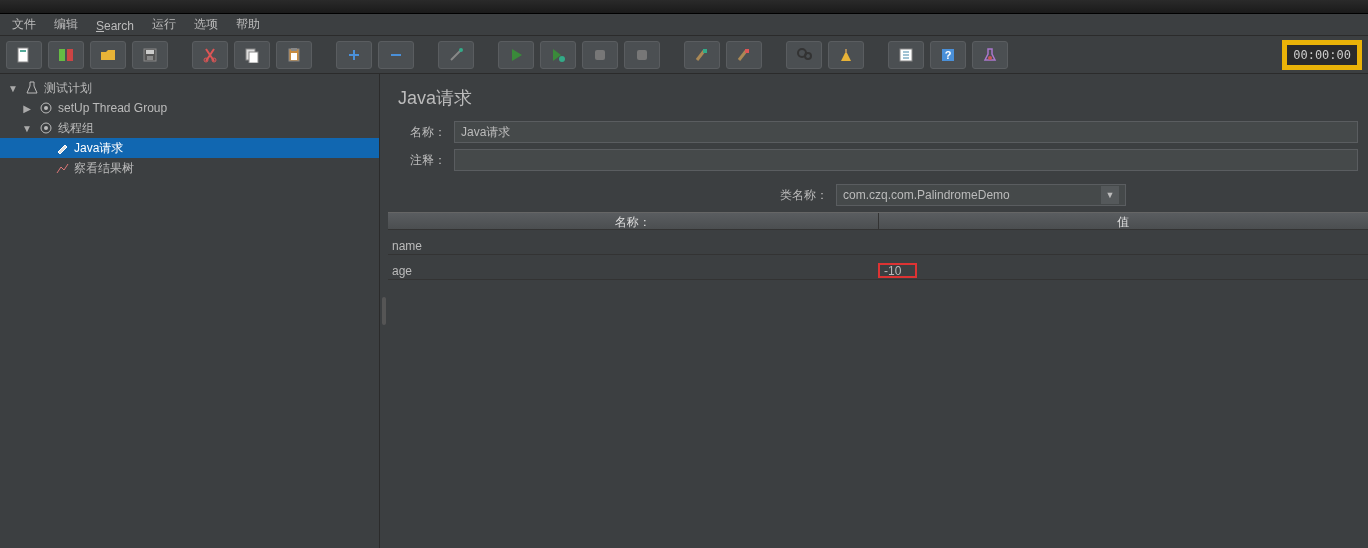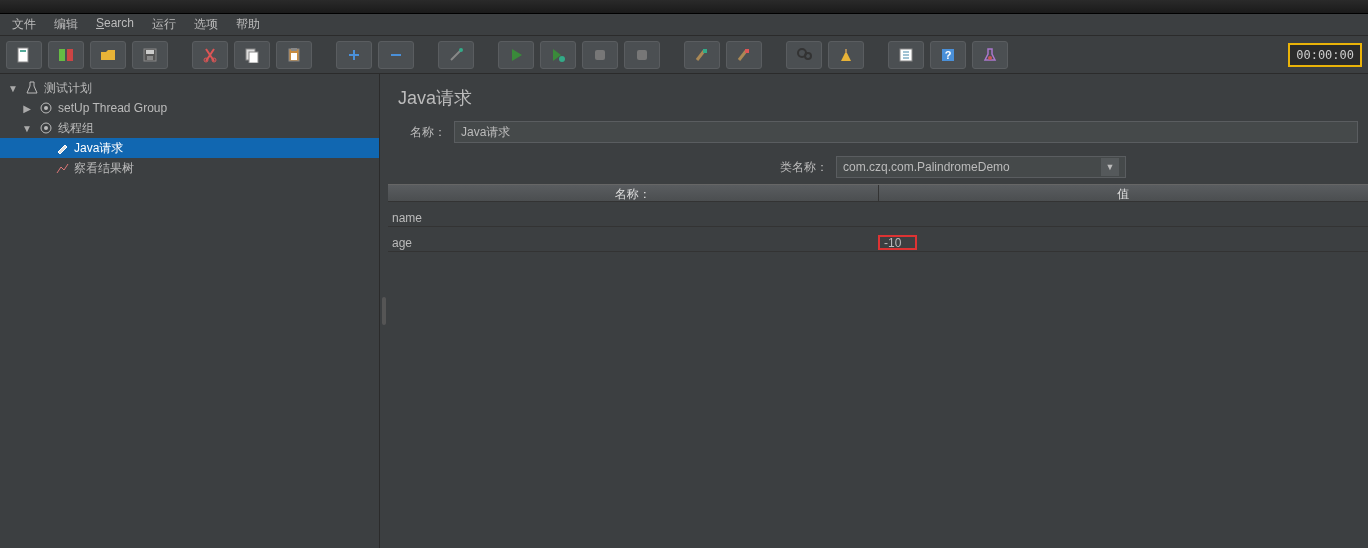--- a/index.html
+++ b/index.html
@@ -1,27 +1,27 @@
 <!DOCTYPE html>
 <html><head>
 <meta charset="utf-8">
 <style>
 * { box-sizing: border-box; margin: 0; padding: 0; }
 body { font-family: "Microsoft YaHei", Arial, sans-serif; font-size: 12px; background: #3c3f41; color: #bbbbbb; width: 1368px; height: 548px; overflow: hidden; }
 
 .titlebar { height: 14px; background: linear-gradient(to bottom, #2a2a2a, #1a1a1a); border-bottom: 1px solid #000; }
 
-.menubar { height: 22px; background: #3c3f41; display: flex; align-items: flex-start; padding: 0 4px; gap: 2px; border-bottom: 1px solid #2b2b2b; }
+.menubar { height: 22px; background: #3c3f41; display: flex; align-items: flex-end; padding: 0 4px; gap: 2px; border-bottom: 1px solid #2b2b2b; }
 .menubar .menu-item { padding: 2px 8px; color: #bbbbbb; cursor: pointer; }
 .menubar .menu-item u { text-decoration: underline; }
 
 .toolbar { height: 38px; background: #3c3f41; display: flex; align-items: center; padding: 0 6px; gap: 6px; border-bottom: 1px solid #2b2b2b; }
 .toolbar .tbtn { width: 36px; height: 28px; background: #4b4f52; border: 1px solid #5a5d60; border-radius: 3px; display: flex; align-items: center; justify-content: center; cursor: pointer; }
 .toolbar .tsep { width: 12px; }
-.toolbar .timer { margin-left: auto; background: #2b2b2b; border: 2px solid #eab308; padding: 3px 6px; color: #ccc; font-family: monospace; font-size: 12px; }
+.toolbar .timer { margin-left: auto; background: #2b2b2b; border: 5px solid #eab308; padding: 3px 6px; color: #ccc; font-family: monospace; font-size: 12px; }
 
 .main { display: flex; height: calc(548px - 14px - 22px - 38px); }
 .tree-panel { width: 380px; background: #3c3f41; border-right: 1px solid #2b2b2b; overflow: auto; position: relative; }
 .tree { padding: 4px 0; }
 .tree-row { display: flex; align-items: center; height: 20px; padding-left: 4px; color: #bbbbbb; cursor: pointer; white-space: nowrap; }
 .tree-row.selected { background: #1167b1; color: #fff; }
 .tree-row .expander { width: 14px; text-align: center; font-size: 10px; color: #aaa; }
 .tree-row .icon { width: 16px; height: 16px; margin: 0 4px; display: flex; align-items: center; justify-content: center; }
 .tree-row.l1 { padding-left: 6px; }
 .tree-row.l2 { padding-left: 20px; }
@@ -255,20 +255,24 @@
   <div class="splitter">
       <div class="grip"></div>
     </div>
 
   <div class="content">
     <h1>Java请求</h1>
     <div class="form-row">
       <div class="lbl">名称：</div>
       <div class="input">Java请求</div>
     </div>
+    <div class="form-row">
+      <div class="lbl">注释：</div>
+      <div class="input"></div>
+    </div>
     <div class="class-row">
       <div class="clbl">类名称：</div>
       <div class="cselect">
         <span>com.czq.com.PalindromeDemo</span>
         <span class="arrow">▼</span>
       </div>
     </div>
     <div class="table-head">
       <div class="th">名称：</div>
       <div class="th">值</div>

